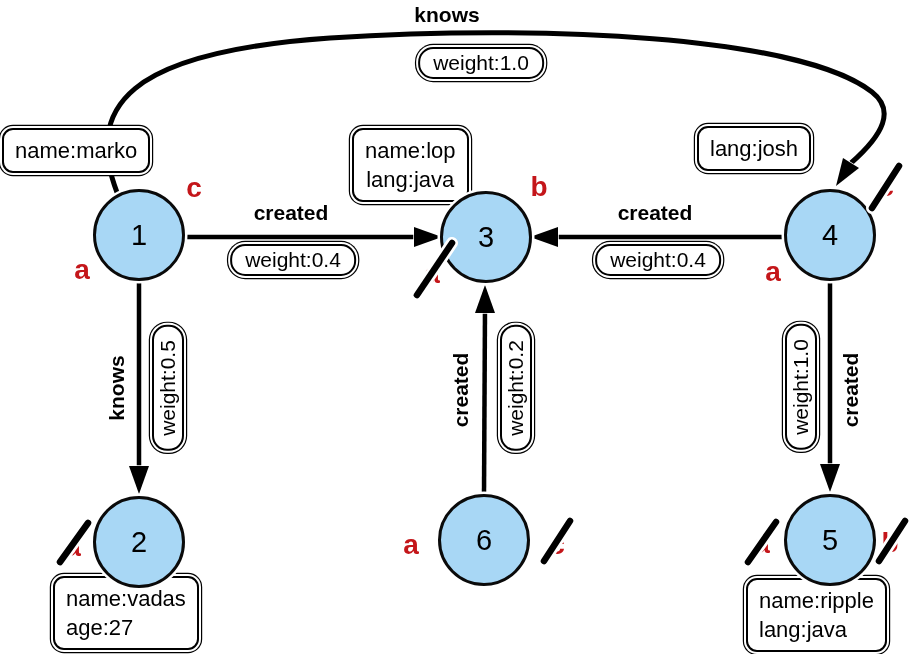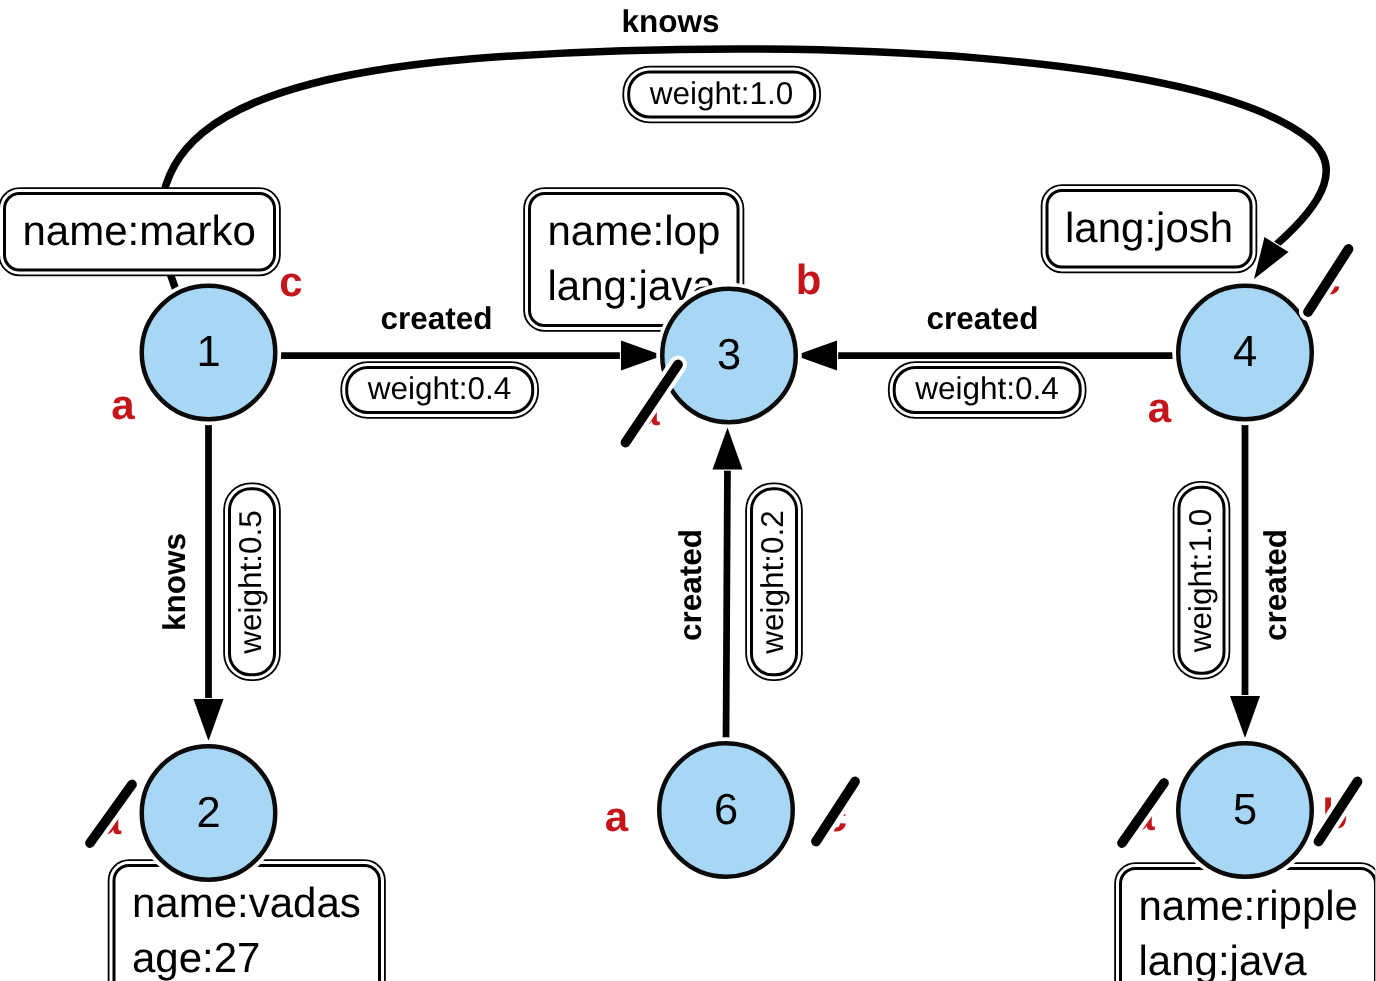--- a/index.html
+++ b/index.html
@@ -8,21 +8,21 @@
   svg.layer{position:absolute;left:0;top:0;width:917px;height:654px;}
   .edges{z-index:1;}
   .slashes{z-index:6;pointer-events:none;}
 
   .node{position:absolute;z-index:4;width:92px;height:92px;box-sizing:border-box;
         border-radius:50%;background:#a8d7f5;border:3px solid #0a0a0a;
         display:flex;align-items:center;justify-content:center;
         font-size:29px;color:#000;box-shadow:0 0 0 2.5px #fff;}
 
   .prop-box{position:absolute;z-index:3;background:#fff;border:2.5px solid #000;
-        border-radius:11px;padding:6px 11px;font-size:28px;line-height:1.32;color:#000;
+        border-radius:11px;padding:6px 11px;font-size:22px;line-height:1.32;color:#000;
         box-shadow:0 0 0 2px #fff,0 0 0 3.2px #000;white-space:nowrap;}
 
   .weight-box{position:absolute;z-index:2;background:#fff;border:2.5px solid #000;
         border-radius:15px;padding:2px 13px;font-size:21px;color:#000;white-space:nowrap;
         box-shadow:0 0 0 2px #fff,0 0 0 3.2px #000;
         transform:translate(-50%,-50%);}
   .weight-box.vert{transform:translate(-50%,-50%) rotate(-90deg);}
 
   .edge-label{position:absolute;z-index:2;font-weight:bold;font-size:21px;color:#000;
         white-space:nowrap;transform:translate(-50%,-50%);
@@ -75,28 +75,28 @@
     <g>
       <line x1="830" y1="281" x2="830" y2="468" stroke="#fff" stroke-width="9"></line>
       <line x1="830" y1="281" x2="830" y2="468" stroke="#000" stroke-width="4.5"></line>
       <polygon points="830,492 820,464 840,464" fill="#000" stroke="#fff" stroke-width="1.5" paint-order="stroke"></polygon>
     </g>
   </svg>
 
   <div class="prop-box" style="left:2px;top:128px;">
     <div>name:marko</div>
   </div>
-  <div class="prop-box" style="left:352px;top:128px;">
+  <div class="prop-box" style="left:352px;top:128px;text-align:center;">
     <div>name:lop</div>
     <div>lang:java</div>
   </div>
   <div class="prop-box" style="left:697px;top:126px;">
     <div>lang:josh</div>
   </div>
-  <div class="prop-box" style="left:75px;top:576px;">
+  <div class="prop-box" style="left:53px;top:576px;">
     <div>name:vadas</div>
     <div>age:27</div>
   </div>
   <div class="prop-box" style="left:746px;top:578px;">
     <div>name:ripple</div>
     <div>lang:java</div>
   </div>
 
   <div class="node" style="left:93px;top:189px;">1</div>
   <div class="node" style="left:93px;top:496px;">2</div>

